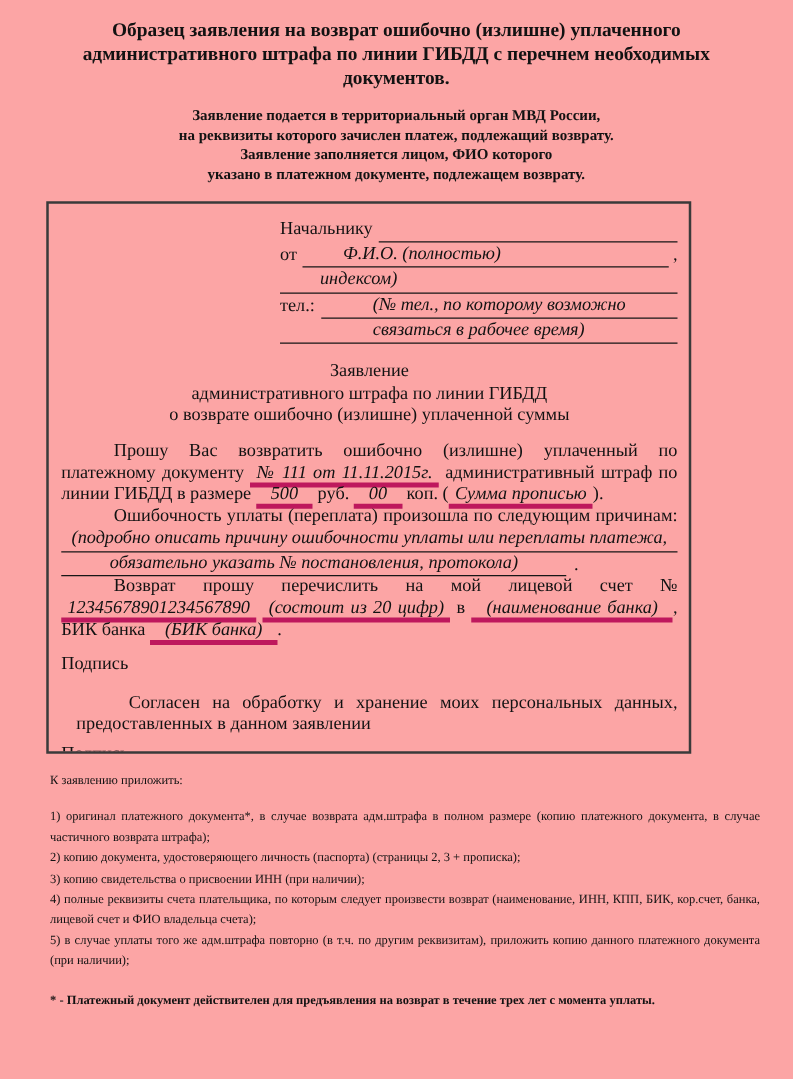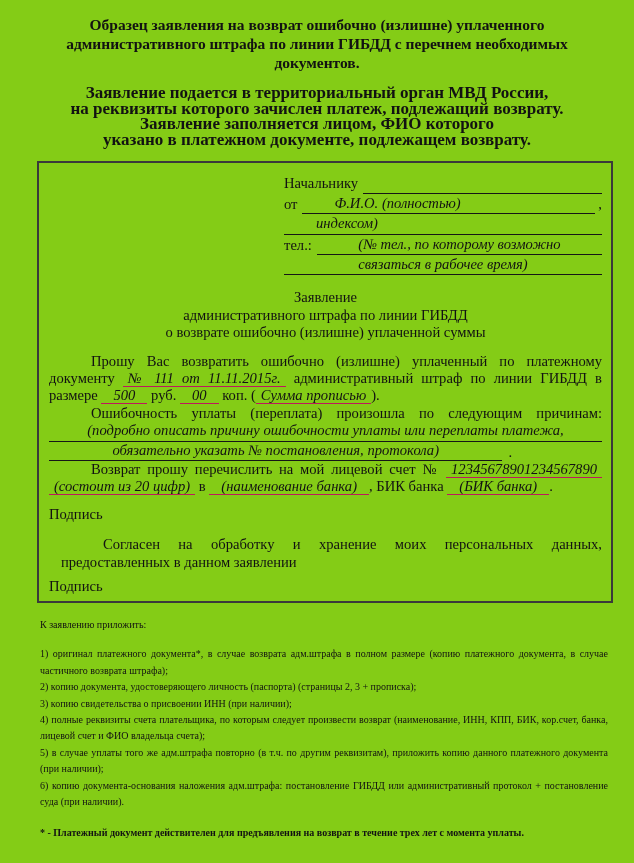--- a/index.html
+++ b/index.html
@@ -1,31 +1,31 @@
 <!DOCTYPE html>
 <html><head>
 <meta charset="utf-8">
 <style>
   * { margin:0; padding:0; box-sizing:border-box; }
   html,body { background:#fff; }
   .page {
     position:relative;
     width:634px; height:863px;
-    background:#84cc16;
+    background:#fca5a5;
     color:#121212;
     font-family:"Liberation Serif","DejaVu Serif",serif;
     overflow:hidden;
   }
   
   .title { margin-top:15px; text-align:center; font-weight:bold; font-size:15.5px; line-height:19px; }
-  .note  { margin-top:13px; text-align:center; font-weight:bold; font-size:17px; line-height:15.6px; }
+  .note  { margin-top:13px; text-align:center; font-weight:bold; font-size:12px; line-height:15.6px; }
   
   .form-box {
     margin:14px 21px 0 37px;
-    width:576px; height:442px;
+    width:516px; height:442px;
     border:2px solid #3a3a3a;
     padding:11px 9px 8px 10px;
     font-size:14.6px;
     overflow:hidden;
     font-family:Liberation Serif, serif;
   }
   .addr { width:318px; margin-left:auto; line-height:19.4px; }
   .addr-row { display:flex; align-items:flex-end; }
   .addr-label { white-space:nowrap; padding-right:5px; }
   .fill { flex:1 1 auto; border-bottom:1px solid #161616; min-height:19.4px; }
@@ -33,21 +33,21 @@
   .ta-l { text-align:left; padding-left:32px; }
   .ta-r { text-align:right; padding-right:16px; }
   .ta-c { text-align:center; }
   .suffix { padding-left:3px; }
   .subject { margin-top:14px; text-align:center; line-height:17.4px; }
   .para { text-align:justify; text-indent:42px; line-height:17.4px; }
   .mt { margin-top:11px; }
   .jl { text-align-last:justify; }
   .ui {
     font-style:italic;
-    border-bottom:1px solid #be185d;
+    border-bottom:4px solid #be185d;
     padding:0 12px;
     white-space:nowrap;
   }
   .ui-sm { padding:0 5px; }
   .fill-row { display:flex; align-items:flex-end; line-height:17.4px; }
   .w82 { flex:0 0 82%; }
   .spacer { flex:1 1 auto; }
   .dot { padding-left:6px; }
   .sig { text-align:left; padding-right:12px; line-height:17.4px; }
   .sig-1 { margin-top:10px; }
@@ -152,19 +152,18 @@
   </div>
 
   <div class="attach">
     <div class="attach-heading">К заявлению приложить:</div>
     <div class="attach-list">
       <div class="attach-item">1) оригинал платежного документа*, в случае возврата адм.штрафа в полном размере (копию платежного документа, в случае частичного возврата штрафа);</div>
       <div class="attach-item">2) копию документа, удостоверяющего личность (паспорта) (страницы 2, 3 + прописка);</div>
       <div class="attach-item">3) копию свидетельства о присвоении ИНН (при наличии);</div>
       <div class="attach-item">4) полные реквизиты счета плательщика, по которым следует произвести возврат (наименование, ИНН, КПП, БИК, кор.счет, банка, лицевой счет и ФИО владельца счета);</div>
       <div class="attach-item">5) в случае уплаты того же адм.штрафа повторно (в т.ч. по другим реквизитам), приложить копию данного платежного документа (при наличии);</div>
-      <div class="attach-item">6) копию документа-основания наложения адм.штрафа: постановление ГИБДД или административный протокол + постановление суда (при наличии).</div>
     </div>
   </div>
 
   <p class="footnote">* - Платежный документ действителен для предъявления на возврат в течение трех лет с момента уплаты.</p>
 
 </div>
 
 </body></html>

